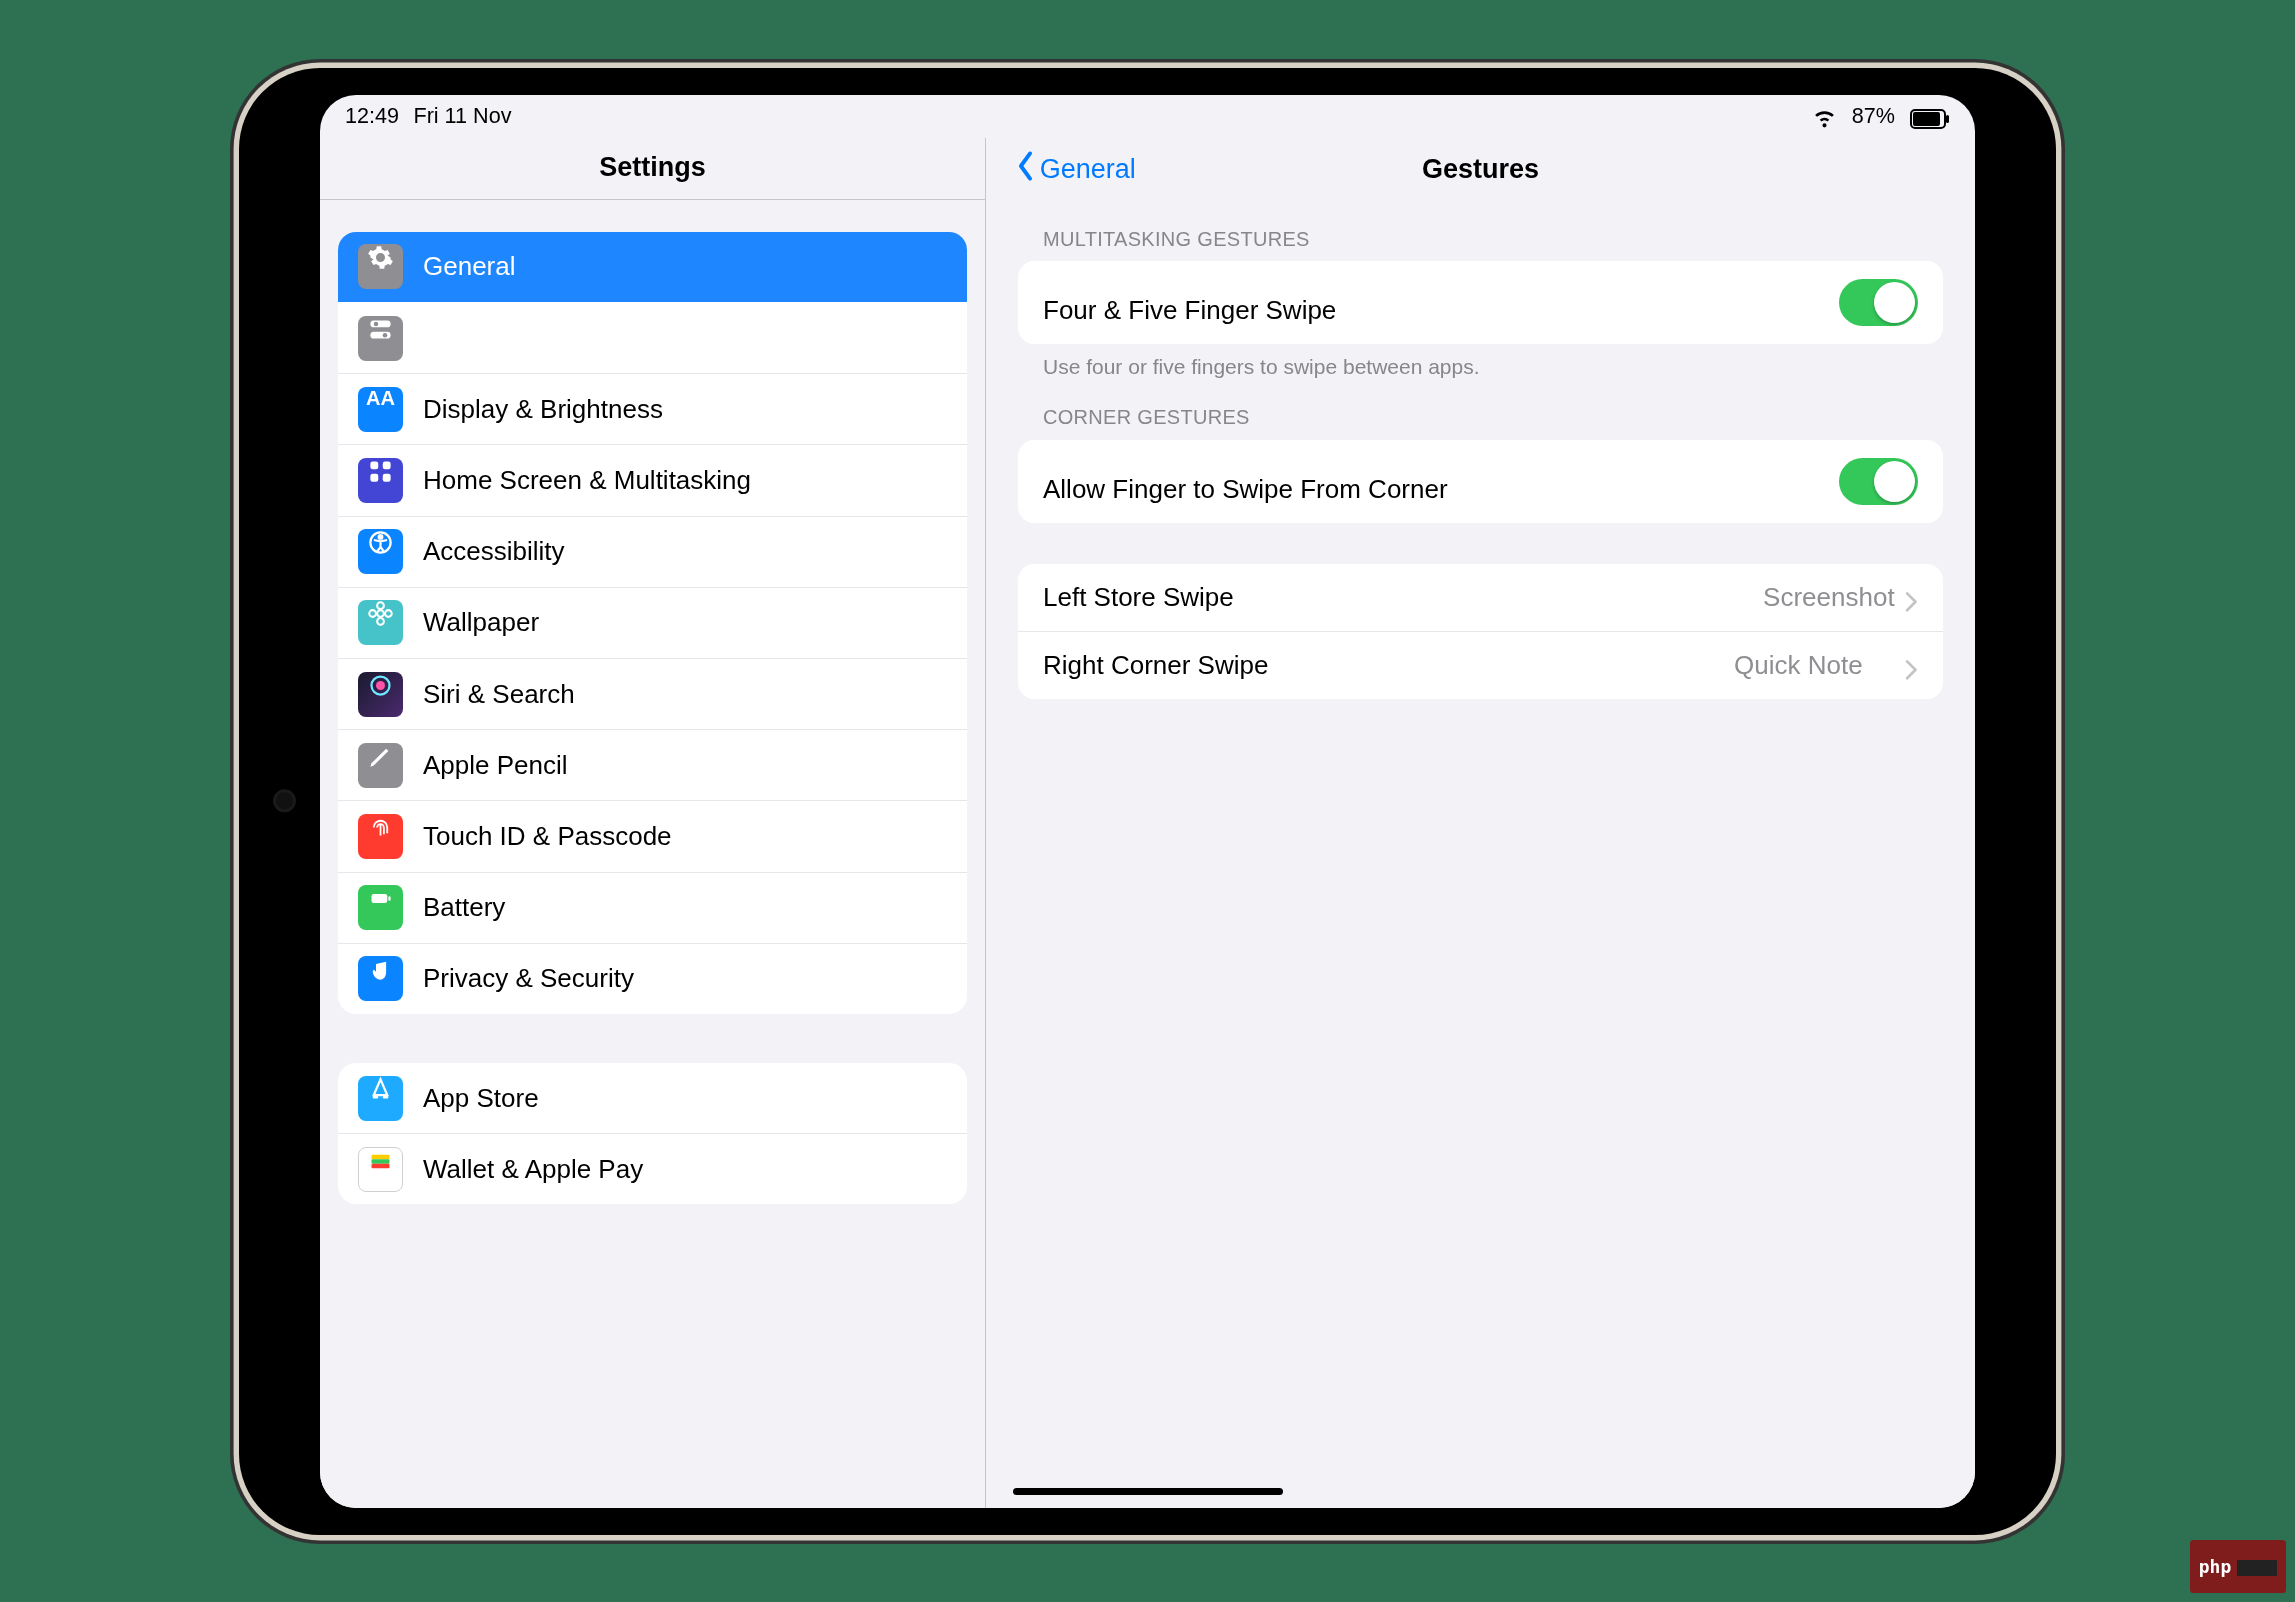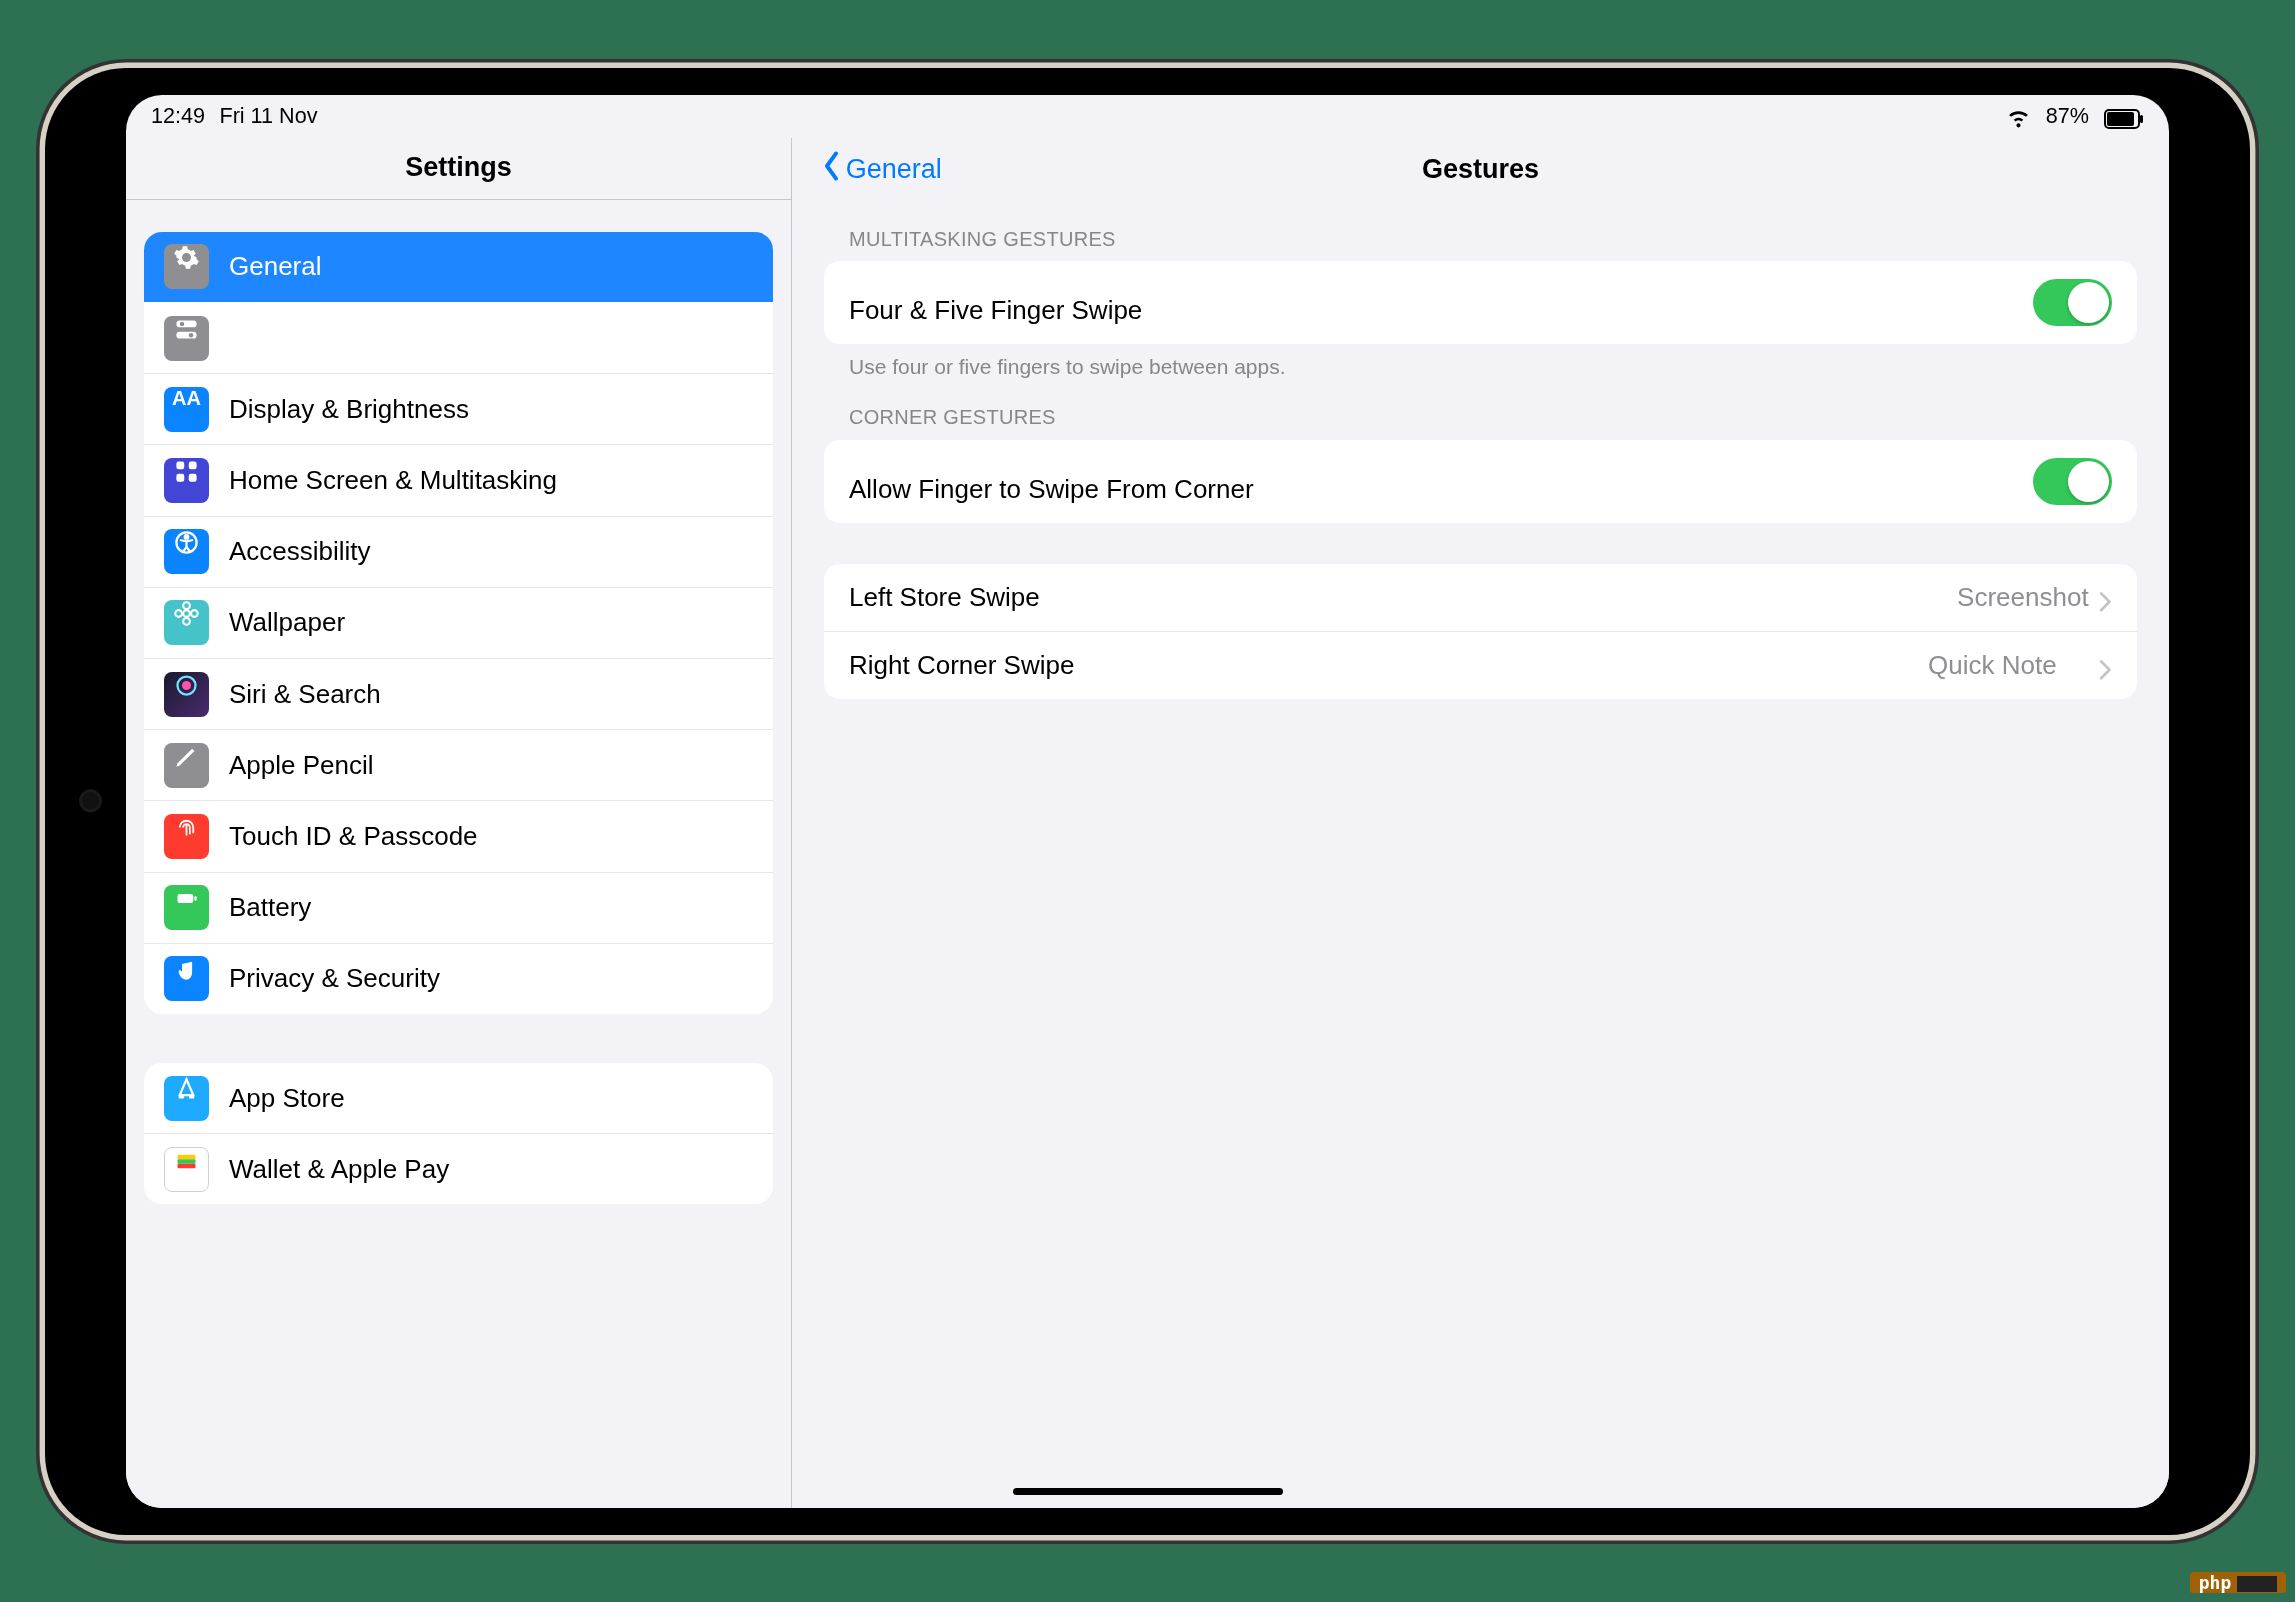--- a/index.html
+++ b/index.html
@@ -3,21 +3,21 @@
 <meta charset="utf-8">
 <style>
 * { box-sizing: border-box; margin: 0; padding: 0; }
 body {
   background: #2e7152;
   font-family: -apple-system, "Helvetica Neue", Arial, sans-serif;
   width: 2295px; height: 1602px;
   display: flex; align-items: center; justify-content: center;
 }
 .device-frame {
-  width: 2205px; height: 1467px;
+  width: 1817px; height: 1467px;
   background: #000; border-radius: 81px; padding: 27px 81px;
   box-shadow: 0 0 0 5.4px #d7d0c5, 0 0 0 9px #333;
   position: relative;
 }
 .camera { position: absolute; top: 50%; left: 34px; width: 23.4px; height: 23.4px; background: #111; border: 3.6px solid #1a1a1a; border-radius: 50%; transform: translateY(-50%); }
 .screen {
   width: 100%; height: 100%;
   background: #f2f2f7; border-radius: 36px;
   overflow: hidden; position: relative;
   display: flex; flex-direction: column;
@@ -123,22 +123,22 @@
 .spacer-sm { height: 27px; }
 .spacer-md { height: 41px; }
 .home-indicator {
   position: absolute; bottom: 12.6px; left: 50%;
   transform: translateX(-50%);
   width: 270px; height: 7.2px; background: #000;
   border-radius: 4.5px;
 }
 .php-badge {
   position: fixed; right: 9px; bottom: 9px;
-  background:#a16207; color:#fff; font-size:18px; font-weight:bold;
-  padding: 0 9px; border-radius:3.6px;
+  background:#7f1d1d; color:#fff; font-size:18px; font-weight:bold;
+  padding: 16px 9px; border-radius:3.6px;
   font-family: monospace;
 }
 .php-badge .bar { display:inline-block; background:#222; color:#fff; padding:0 7.2px; margin-left:5.4px; font-size:14.4px;}
 </style>
 </head>
 <body>
 
 <div class="device-frame">
   <div class="camera"></div>
   <div class="screen">

